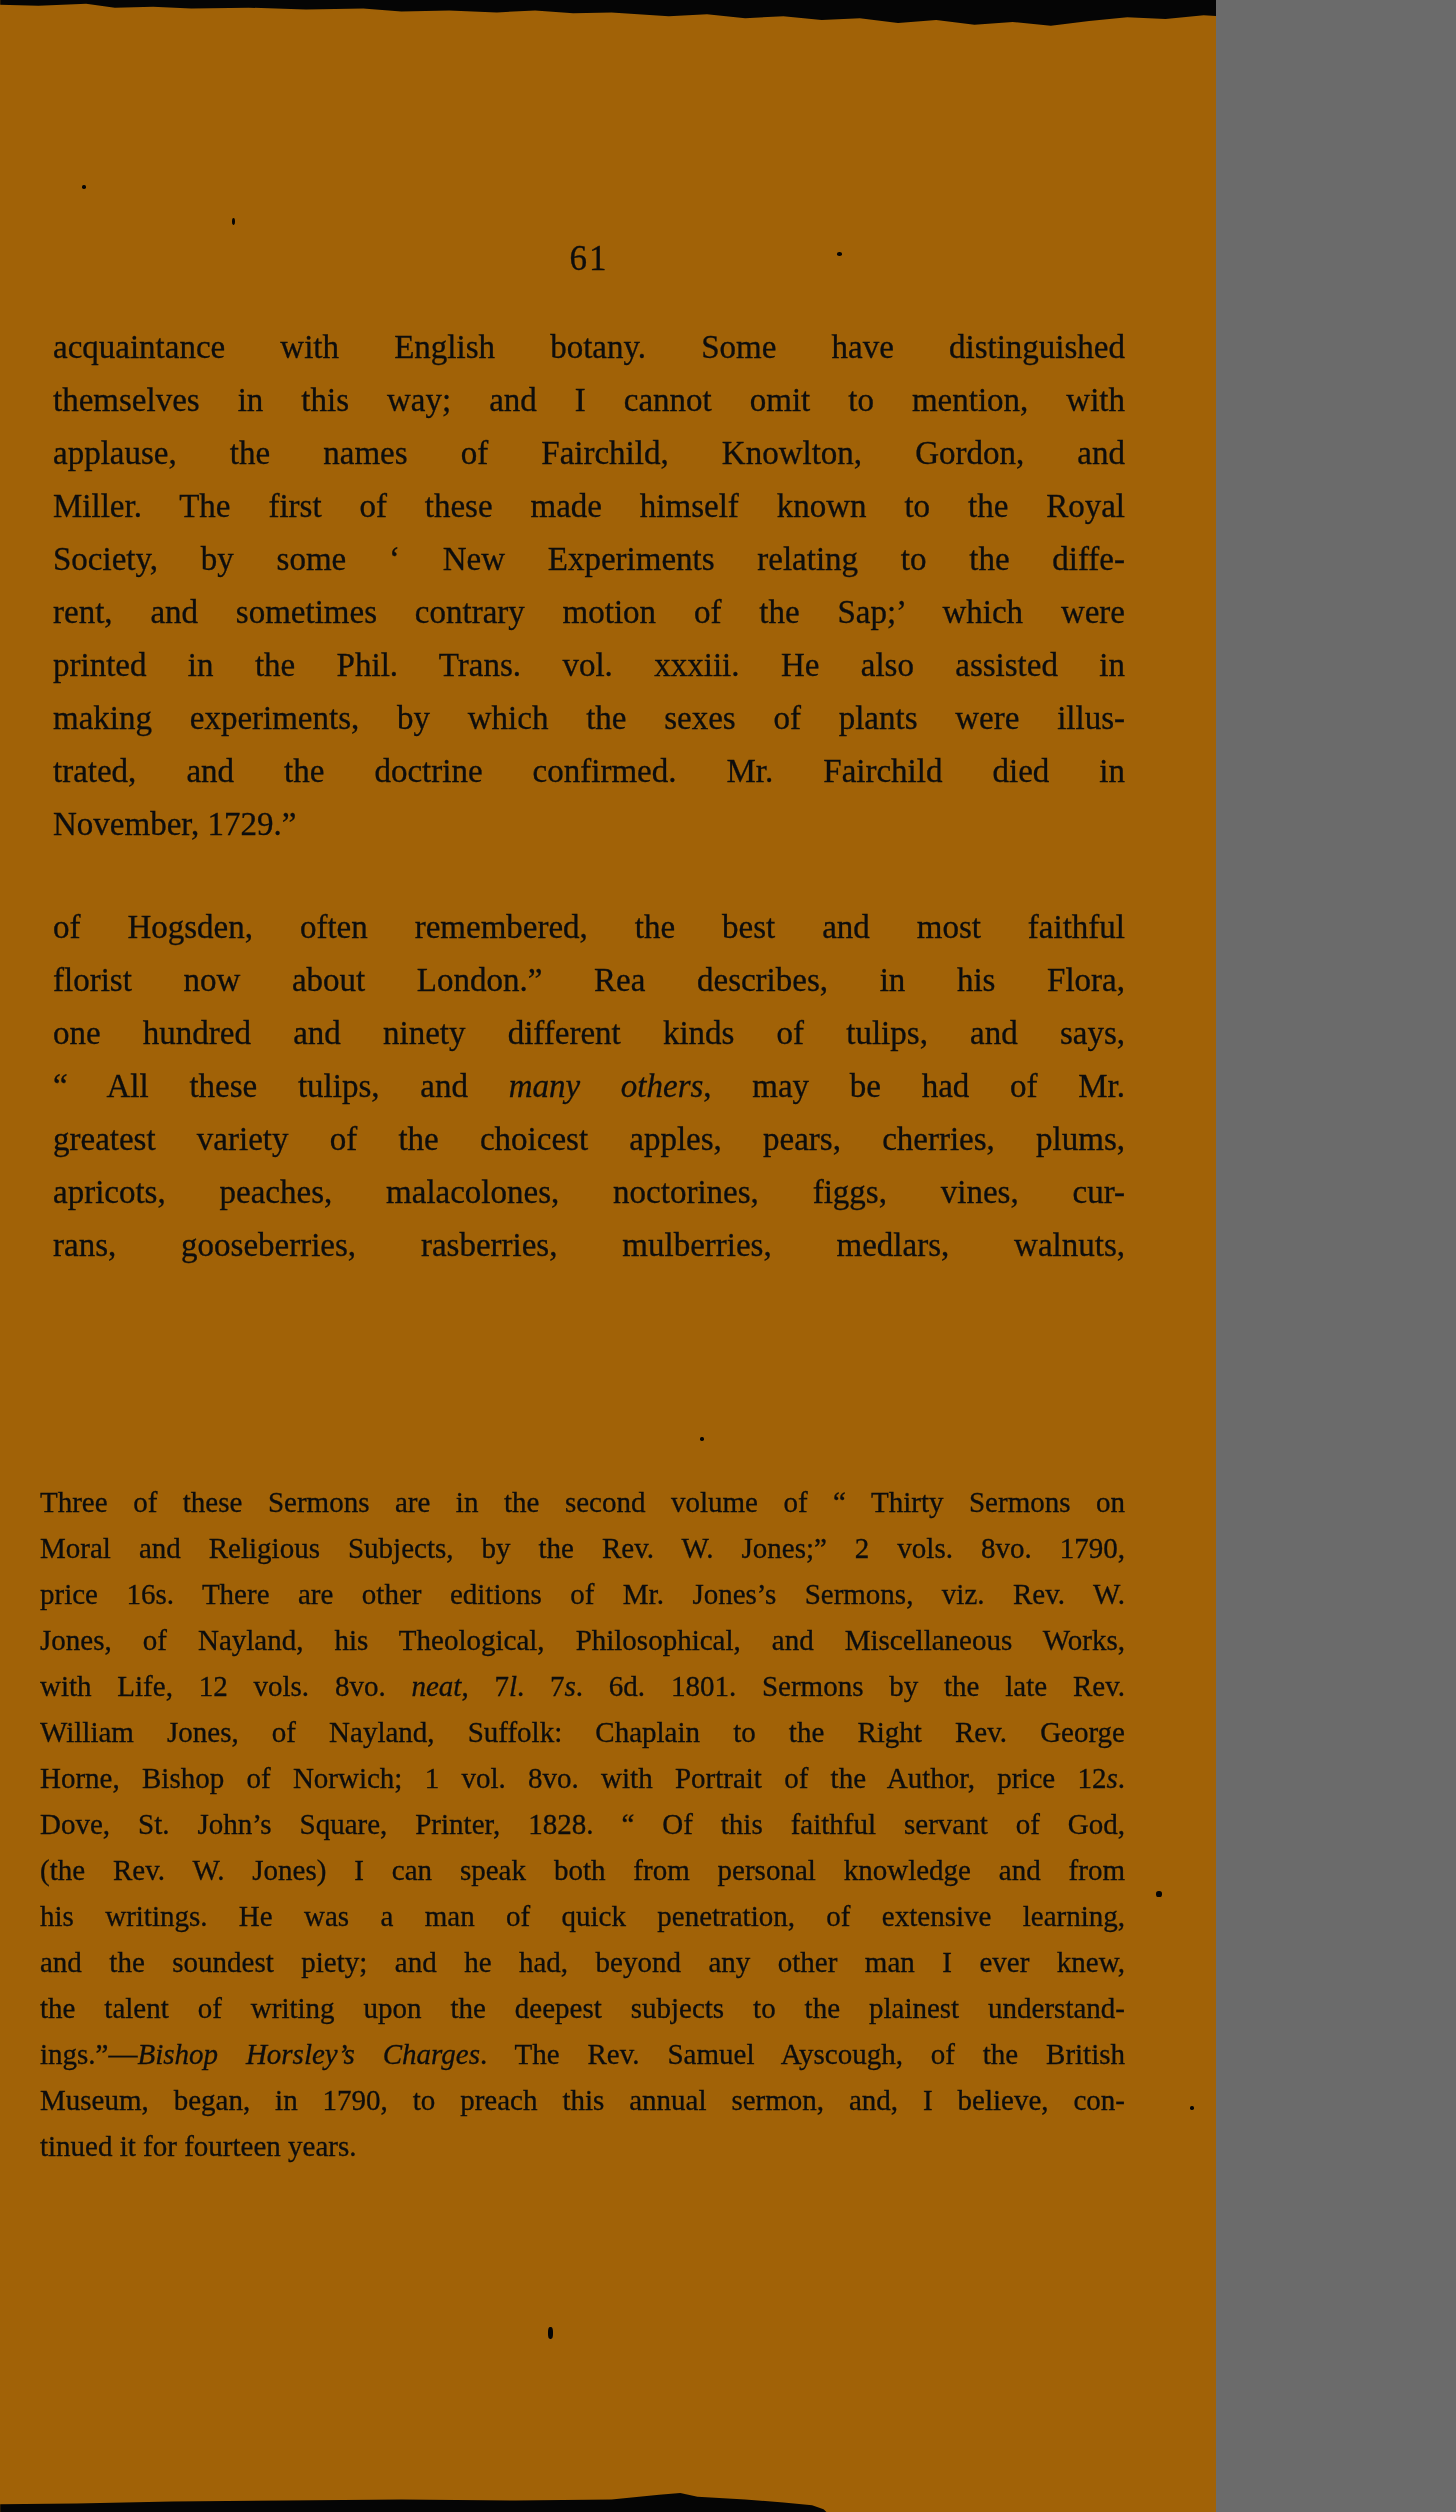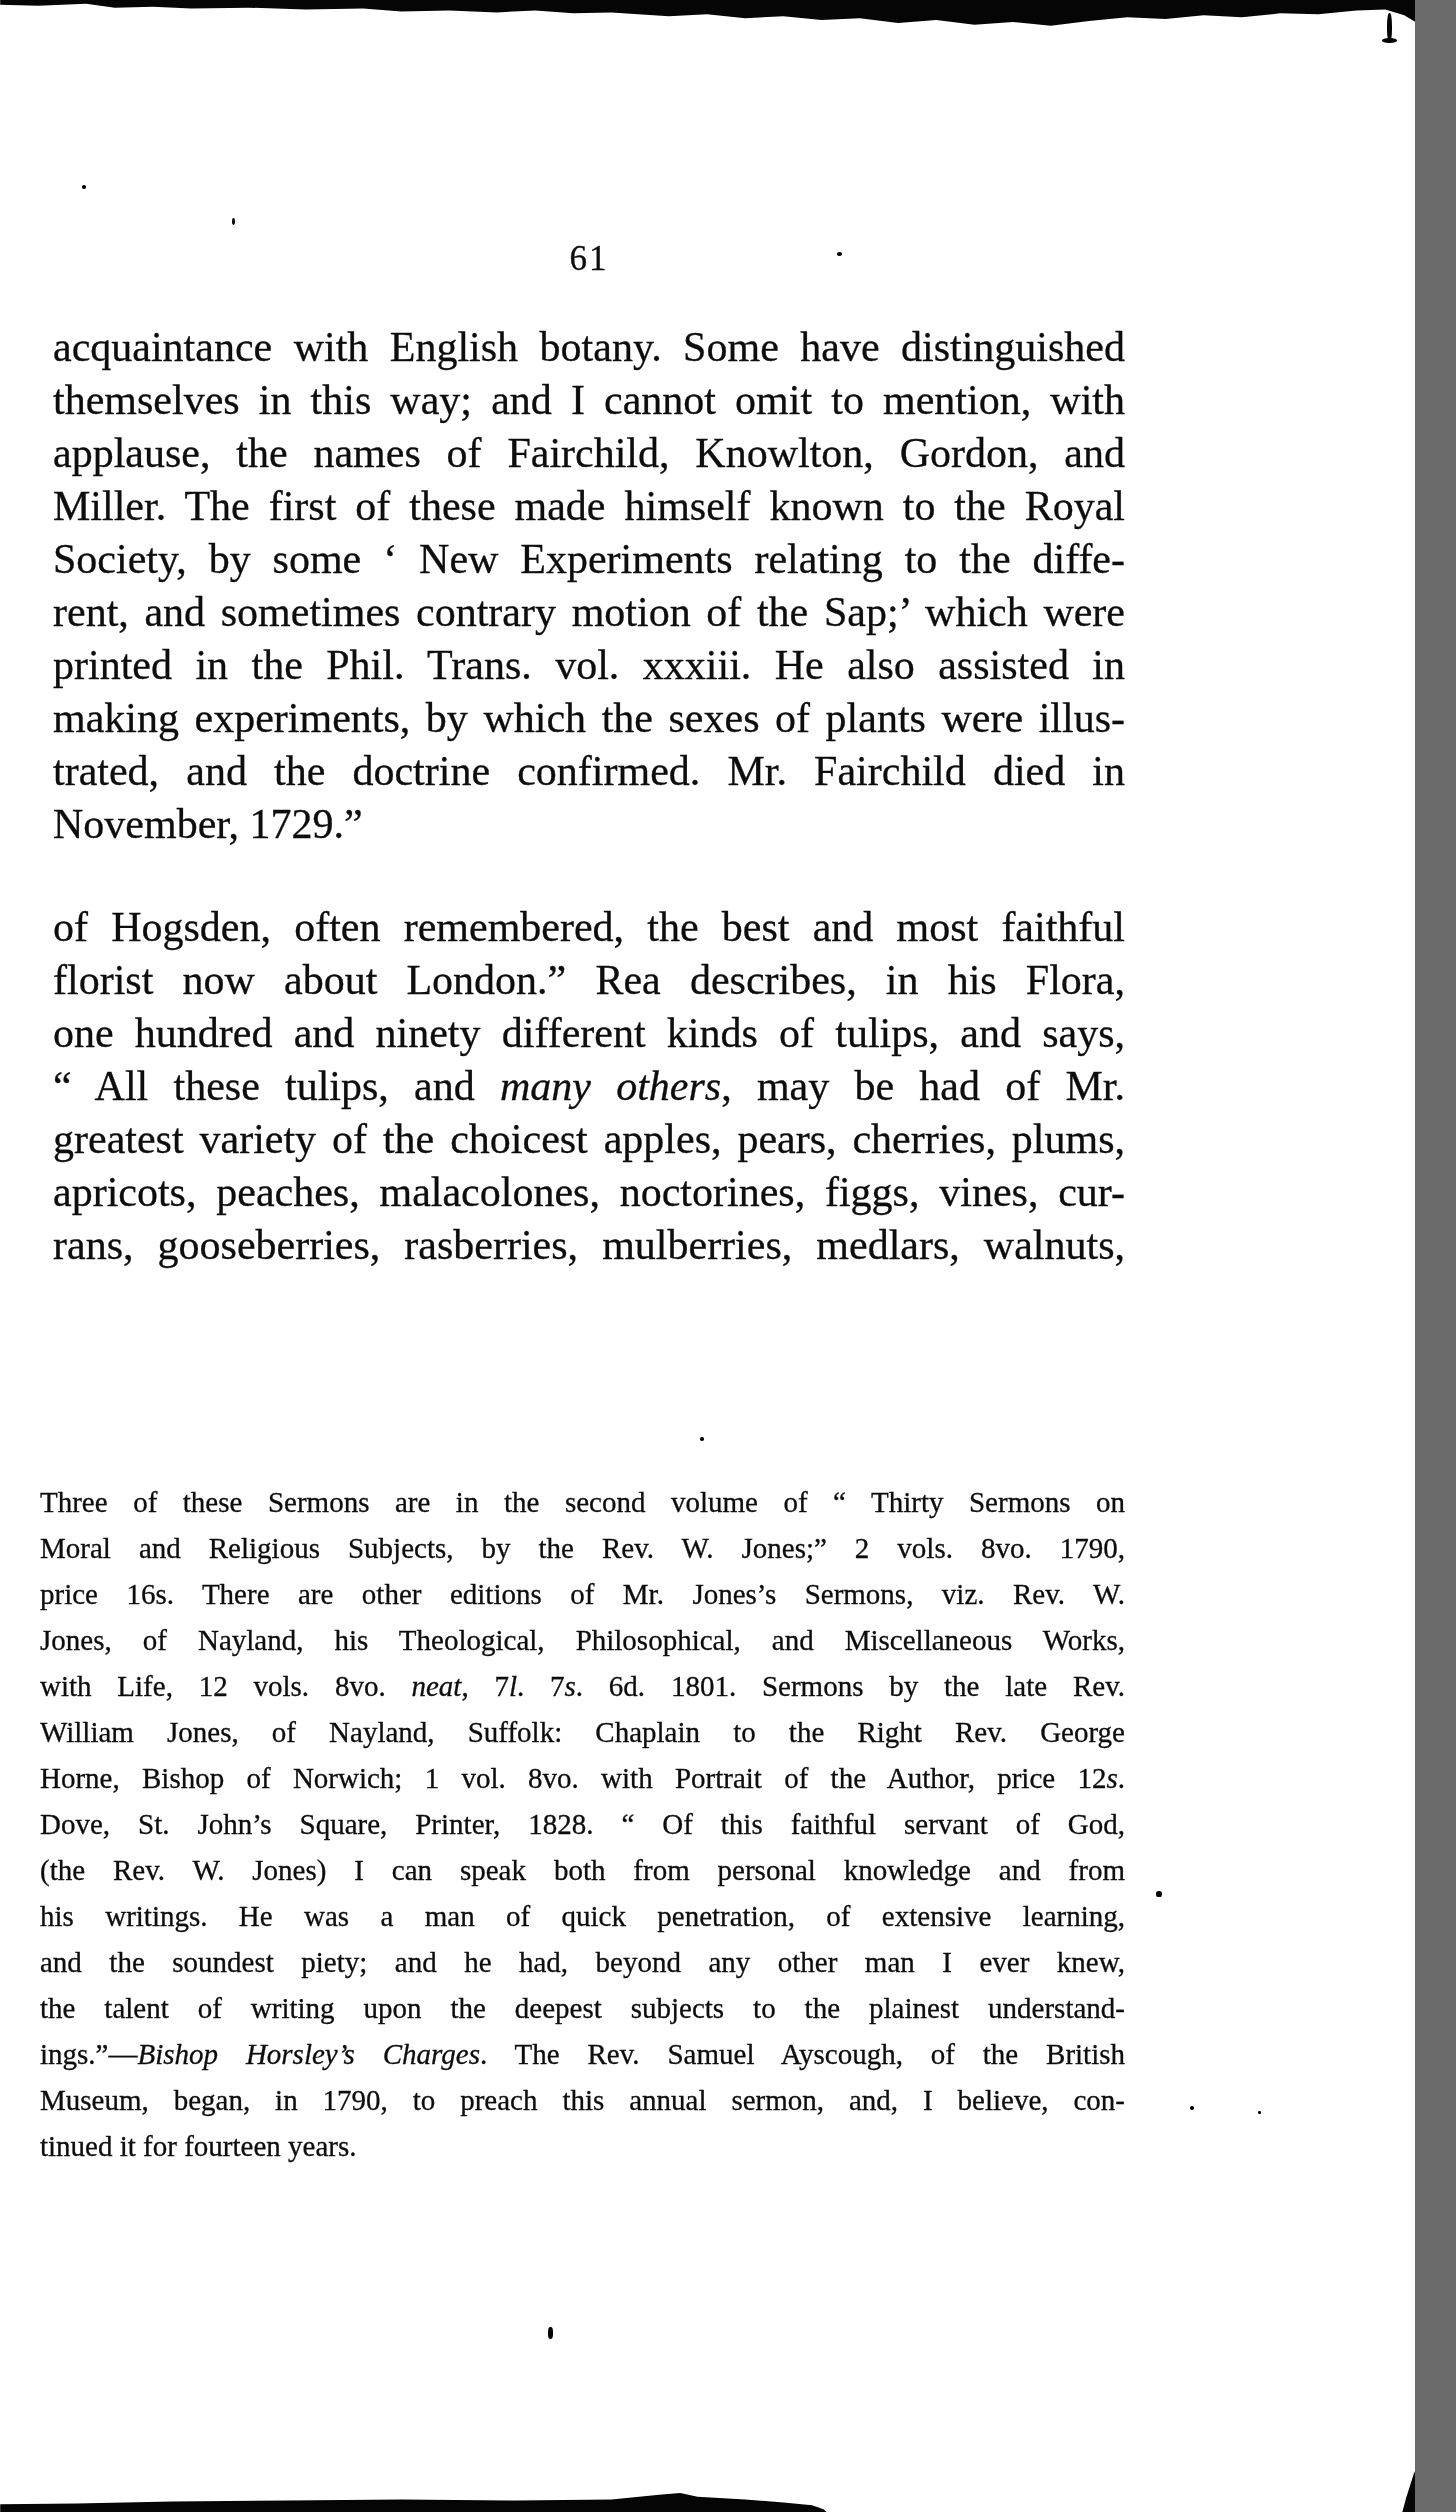--- a/index.html
+++ b/index.html
@@ -1,27 +1,27 @@
 <!DOCTYPE html>
 <html><head>
 <meta charset="utf-8">
 <style>
   html,body{margin:0;padding:0;background:#6b6b6b;}
   .page{
-    position:relative;width:1415px;height:2512px;background:#ffffff;
+    position:relative;width:1216px;height:2512px;background:#a16207;
     font-family:"Liberation Serif","DejaVu Serif",serif;color:#0d0d0d;
     overflow:hidden;-webkit-text-stroke:0.3px #0d0d0d;
   }
   #page-number{
     position:absolute;left:53px;top:239px;width:1072px;
     text-align:center;font-size:35px;letter-spacing:1.9px;
   }
   #body-text{
     position:absolute;left:53px;top:321px;width:1072px;
-    font-size:42px;line-height:53px;
+    font-size:33px;line-height:53px;
   }
   #footnote{
     position:absolute;left:40px;top:1479px;width:1085px;
     font-size:29px;line-height:46px;font-family:Liberation Serif, serif;
   }
   .para + .para{margin-top:50px;}
   .tline{text-align:justify;text-align-last:justify;overflow:hidden;white-space:normal;}
   #body-text .tline{height:53px;}
   #footnote .tline{height:46px;}
   .tline.lastline{text-align-last:left;}

